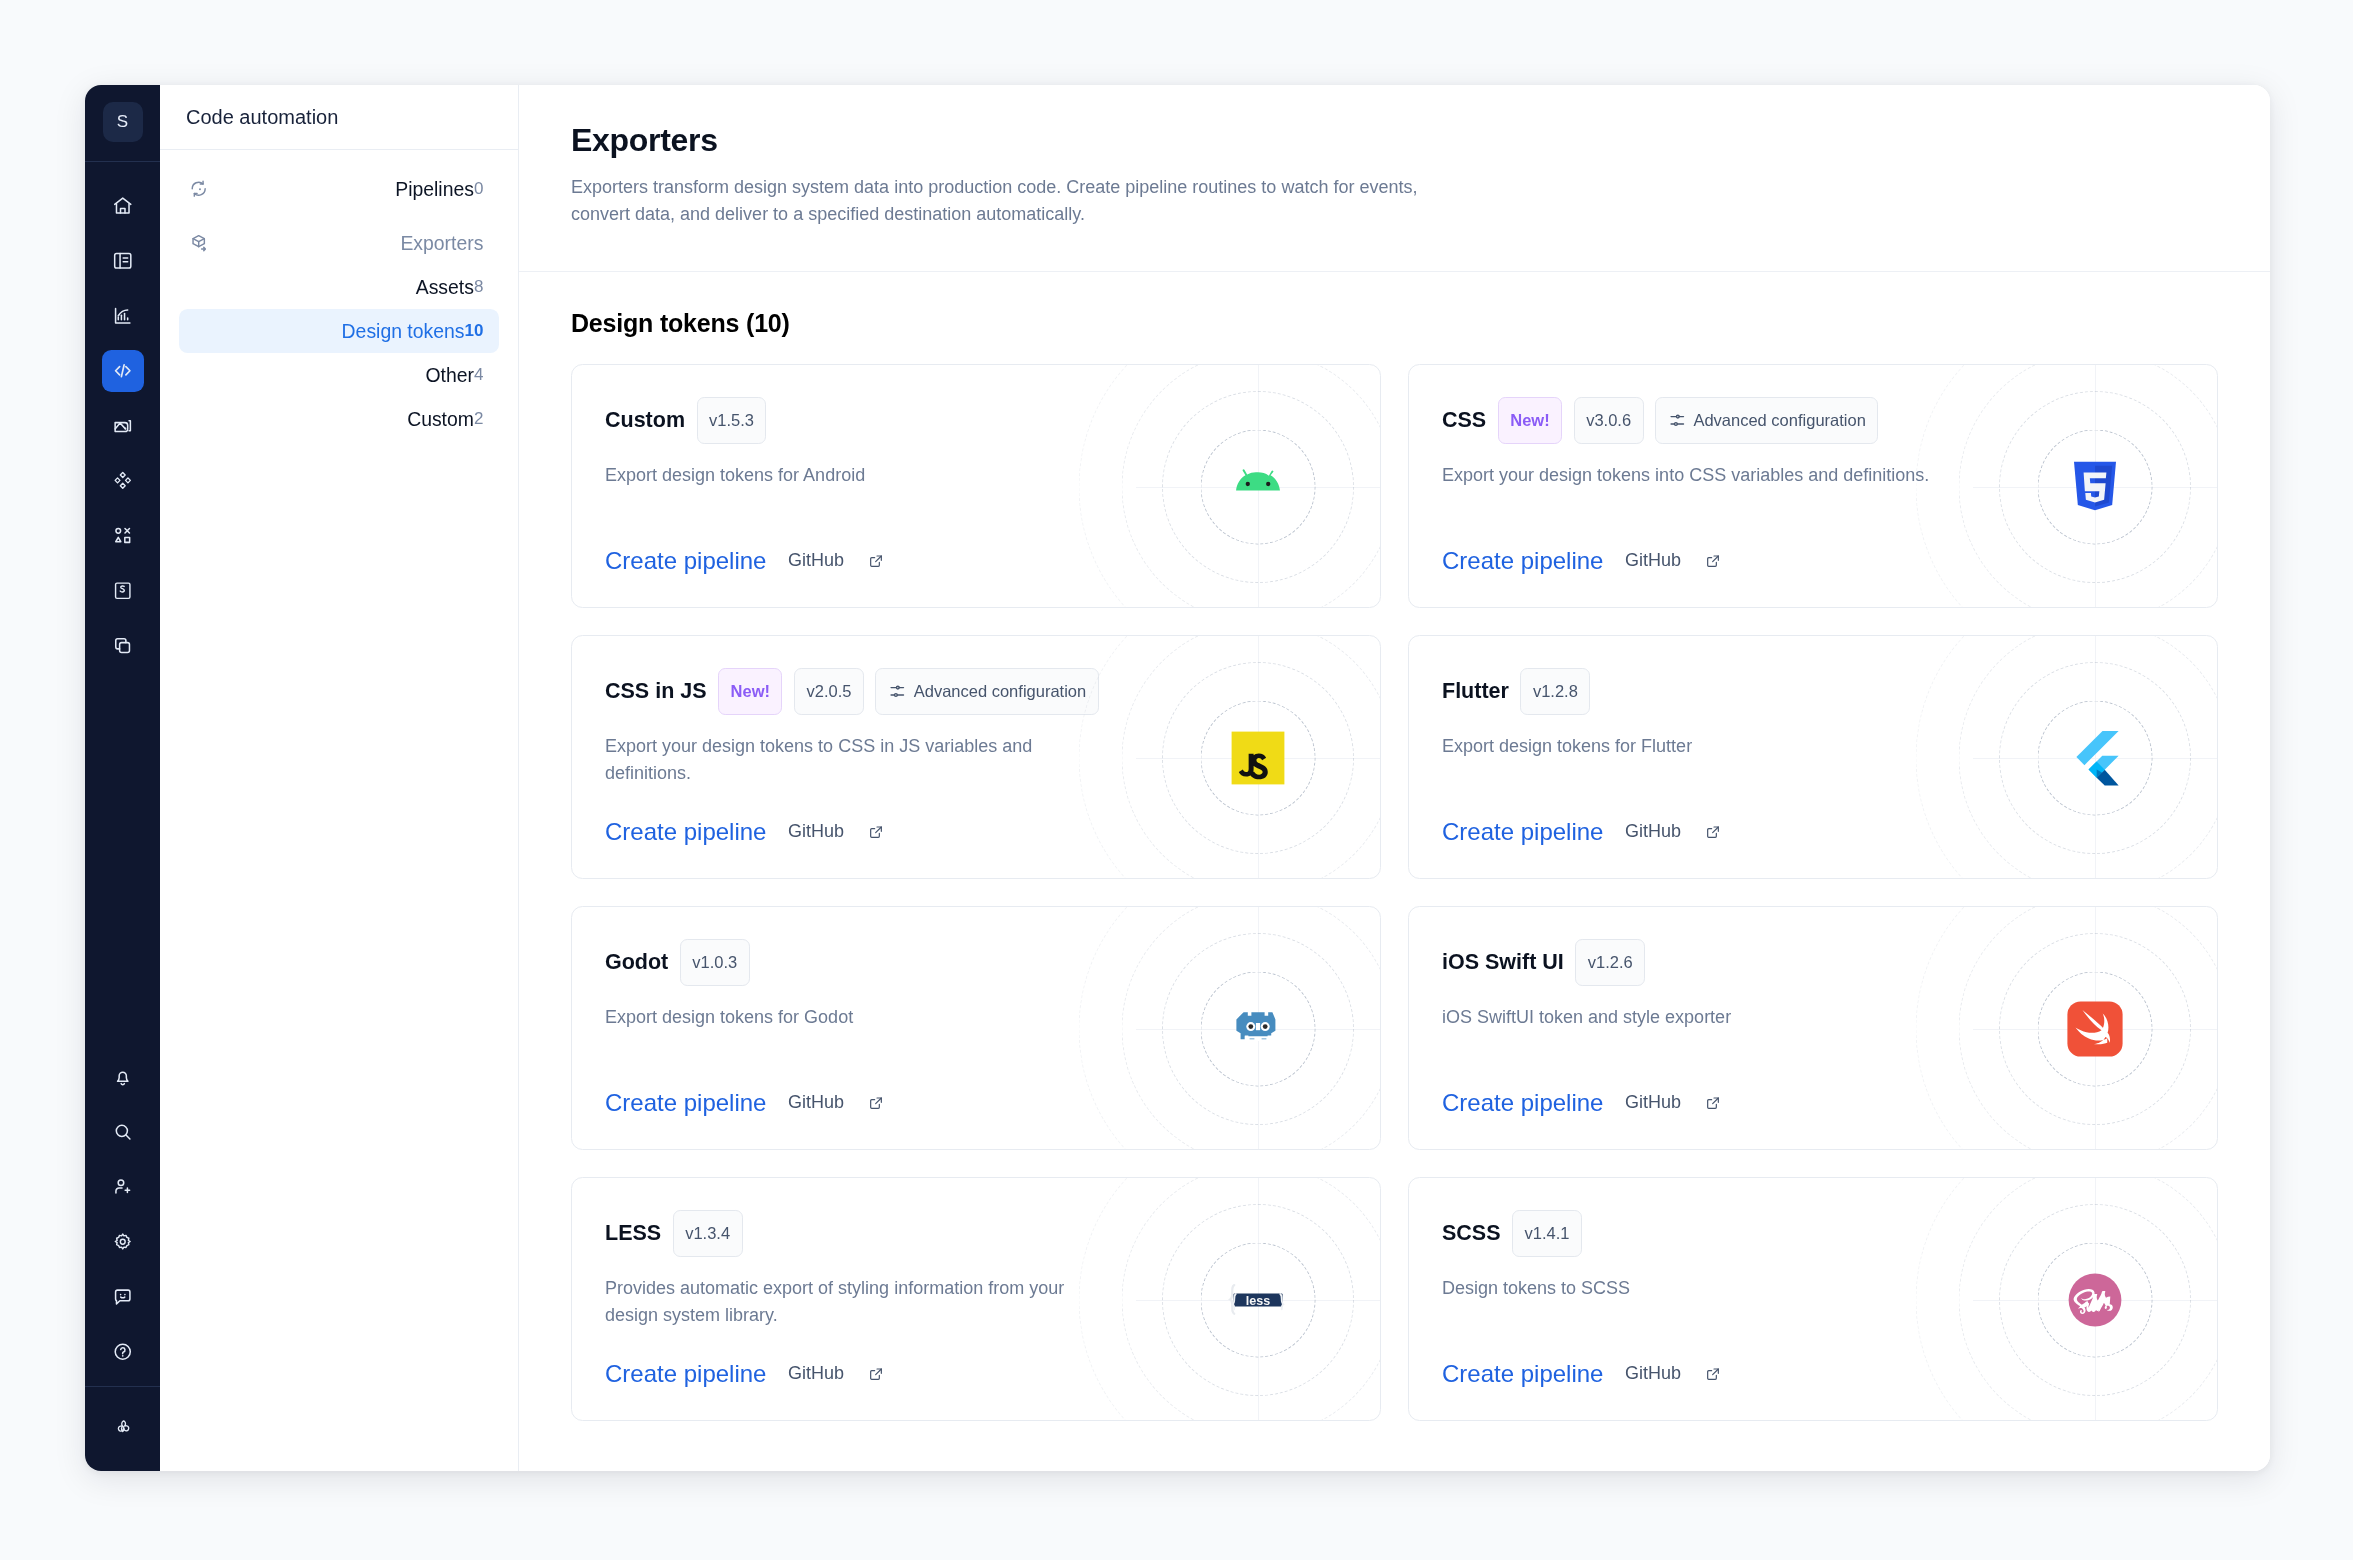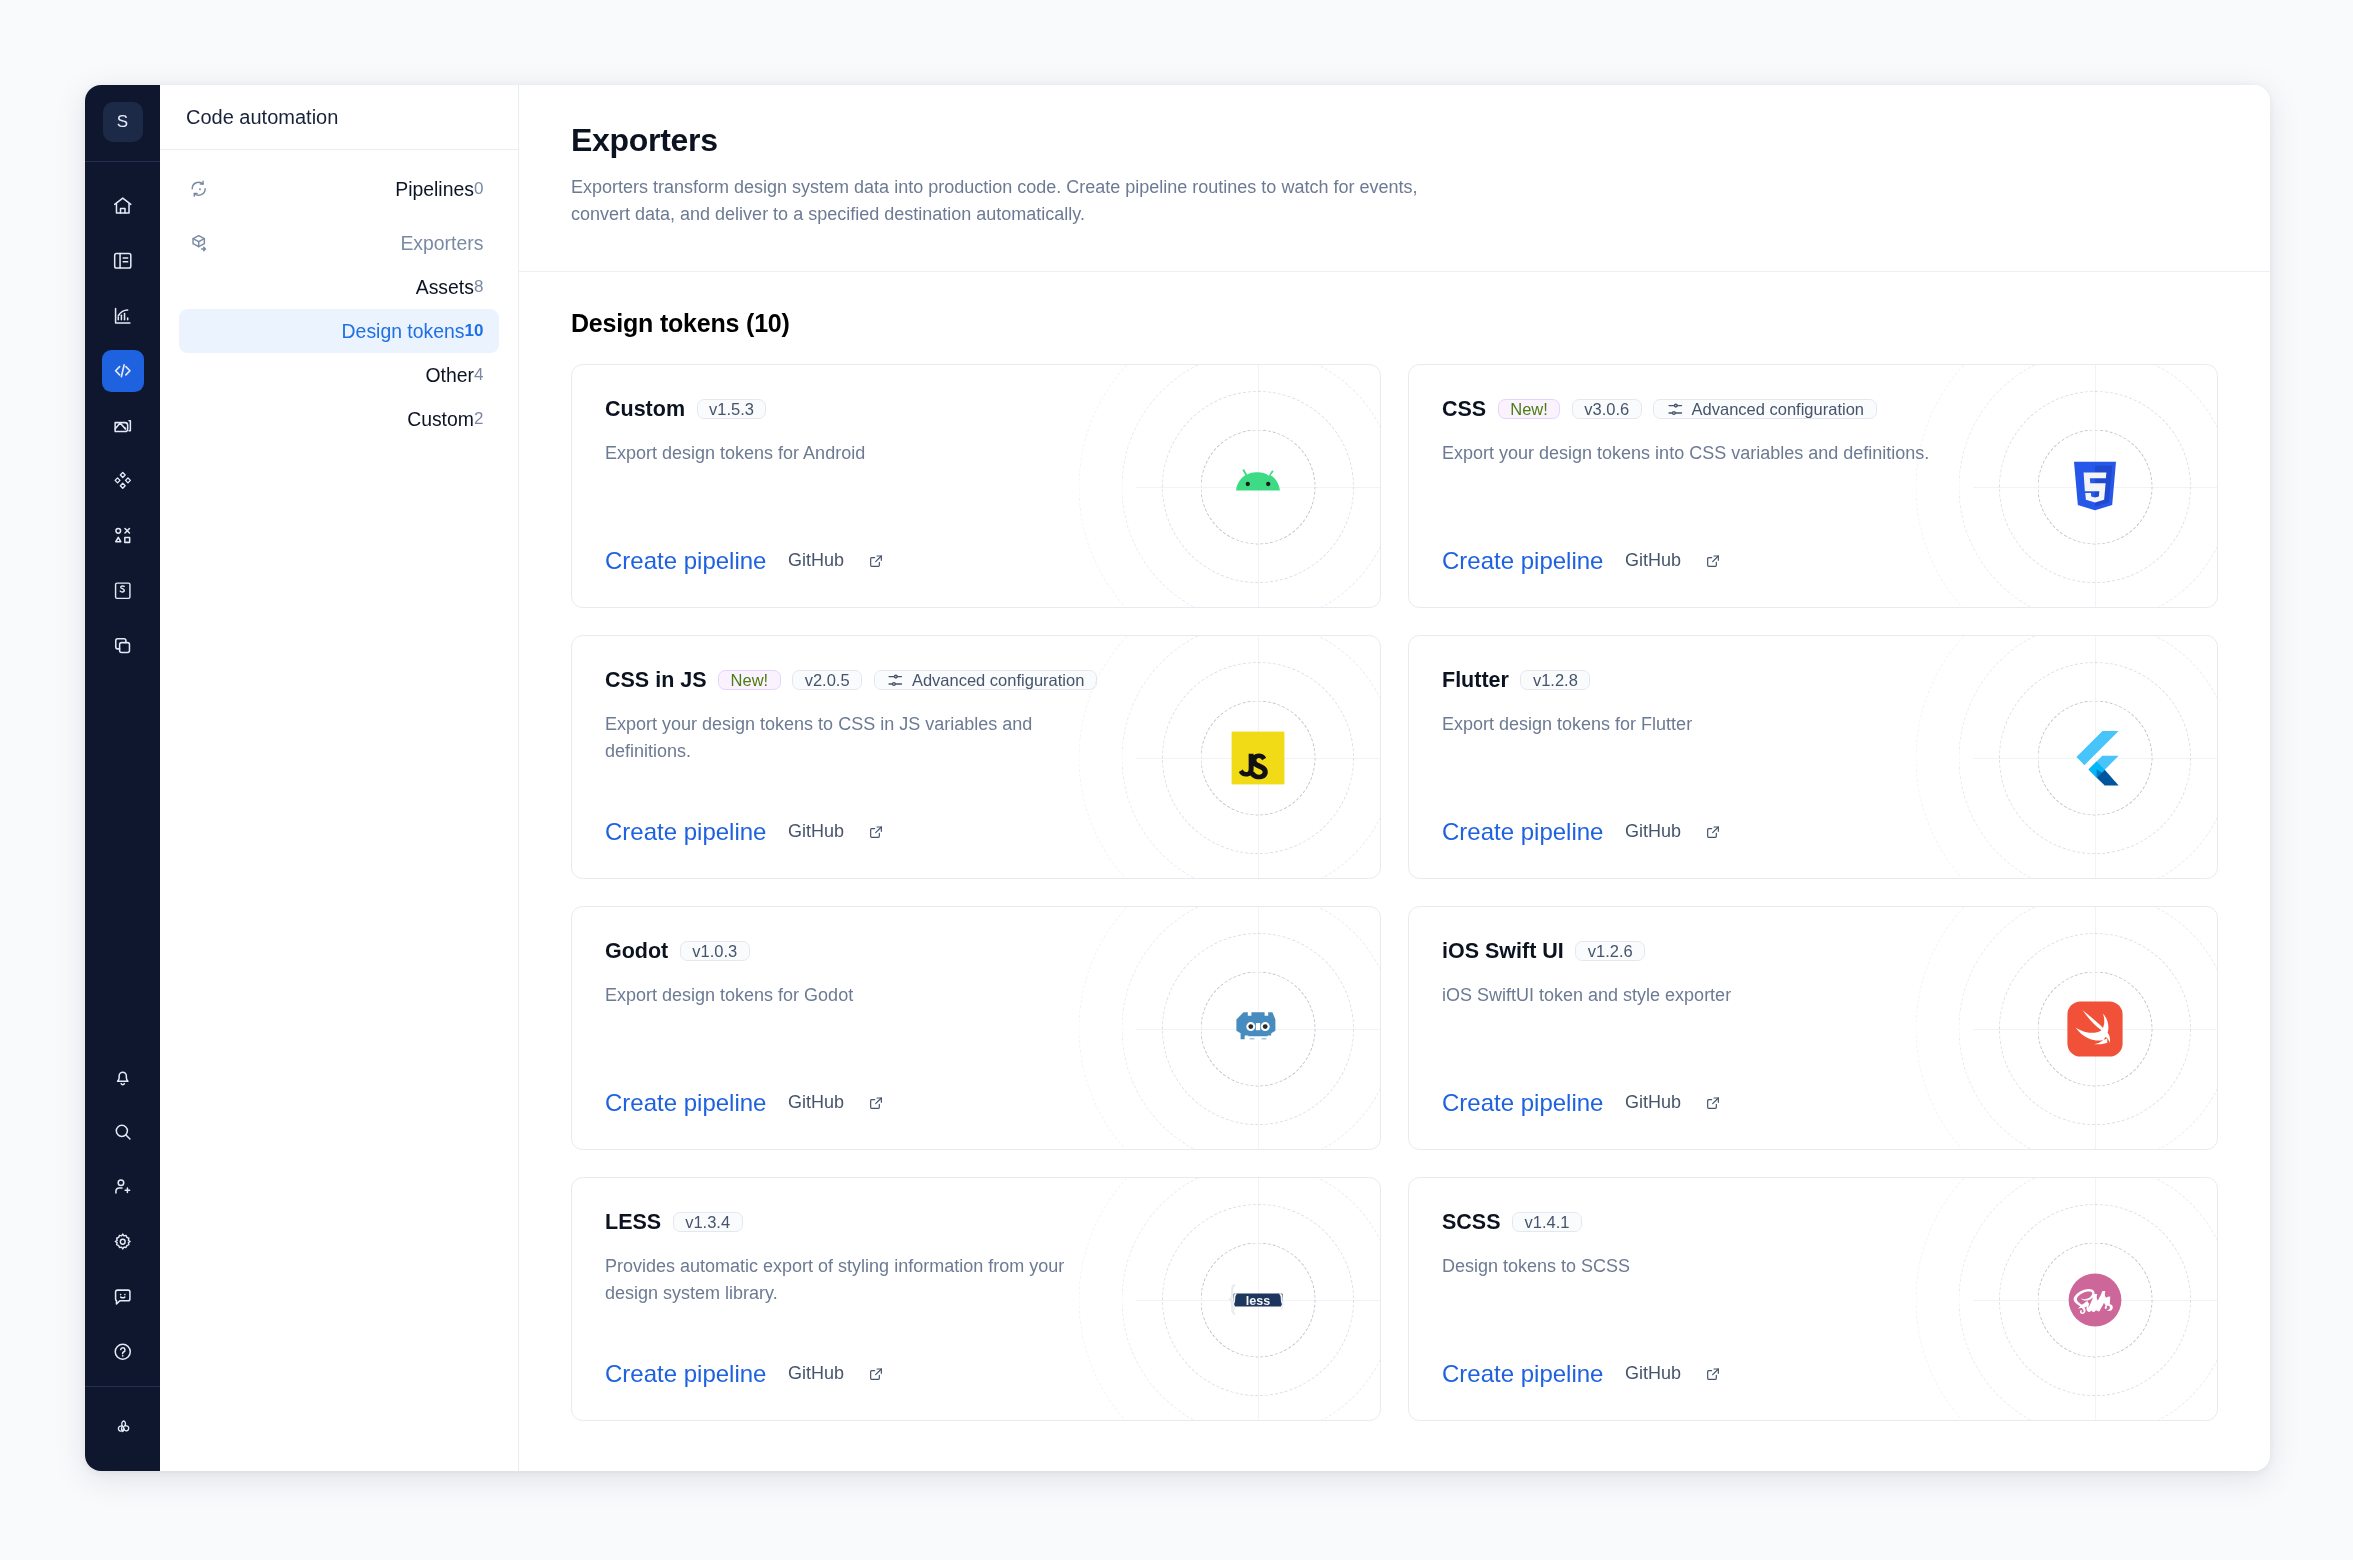--- a/index.html
+++ b/index.html
@@ -109,28 +109,28 @@
     height: 244px;
     border: 0.7px solid #e7ebf1;
     border-radius: 11.5px;
     background: #fff;
     padding: 32px 33px;
     overflow: hidden;
   }
   .card-head { display: flex; align-items: center; gap: 11.5px; flex-wrap: nowrap; }
   .card-title { font-size: 21.5px; font-weight: 700; color: #0b1220; white-space: nowrap; }
   .pill {
-    height: 20px; padding: 0 11.5px;
+    height: 47px; padding: 0 11.5px;
     border: 0.7px solid #e4e8ee; border-radius: 7.2px;
     background: #fafbfc;
     display: inline-flex; align-items: center; gap: 7.2px;
     font-size: 16.5px; color: #46546c; white-space: nowrap;
   }
   .pill.new {
-    background: #faf2ff; border-color: #e5d4fa; color: #4d7c0f; font-weight: 400;
+    background: #faf2ff; border-color: #e5d4fa; color: #8b5cf6; font-weight: 700;
   }
   .pill .cfg-ico { width: 18.6px; height: 18.6px; display:block; color:#46546c; }
   .card-desc {
     margin-top: 18.6px; font-size: 18px; line-height: 1.5; color: #6c7a93;
     max-width: 502px; position: relative; z-index: 2;
   }
   .card-links {
     position: absolute; left: 33px; bottom: 32px;
     display: flex; align-items: center; gap: 21.5px; z-index: 2;
   }

